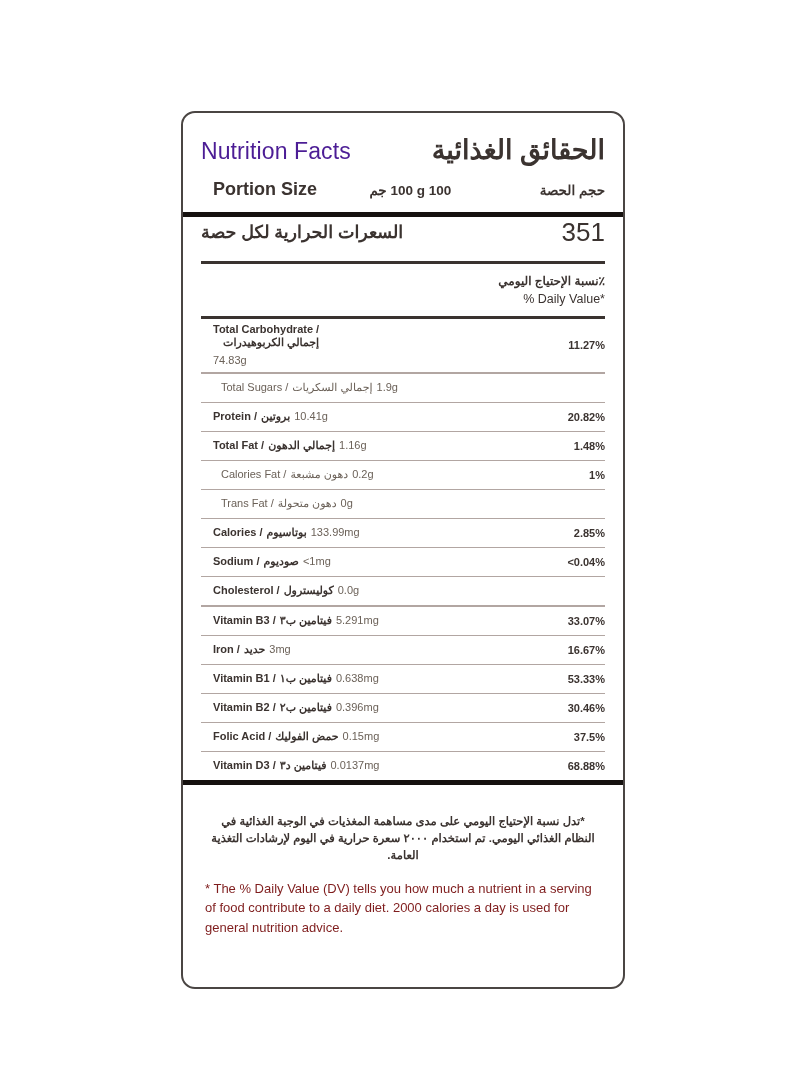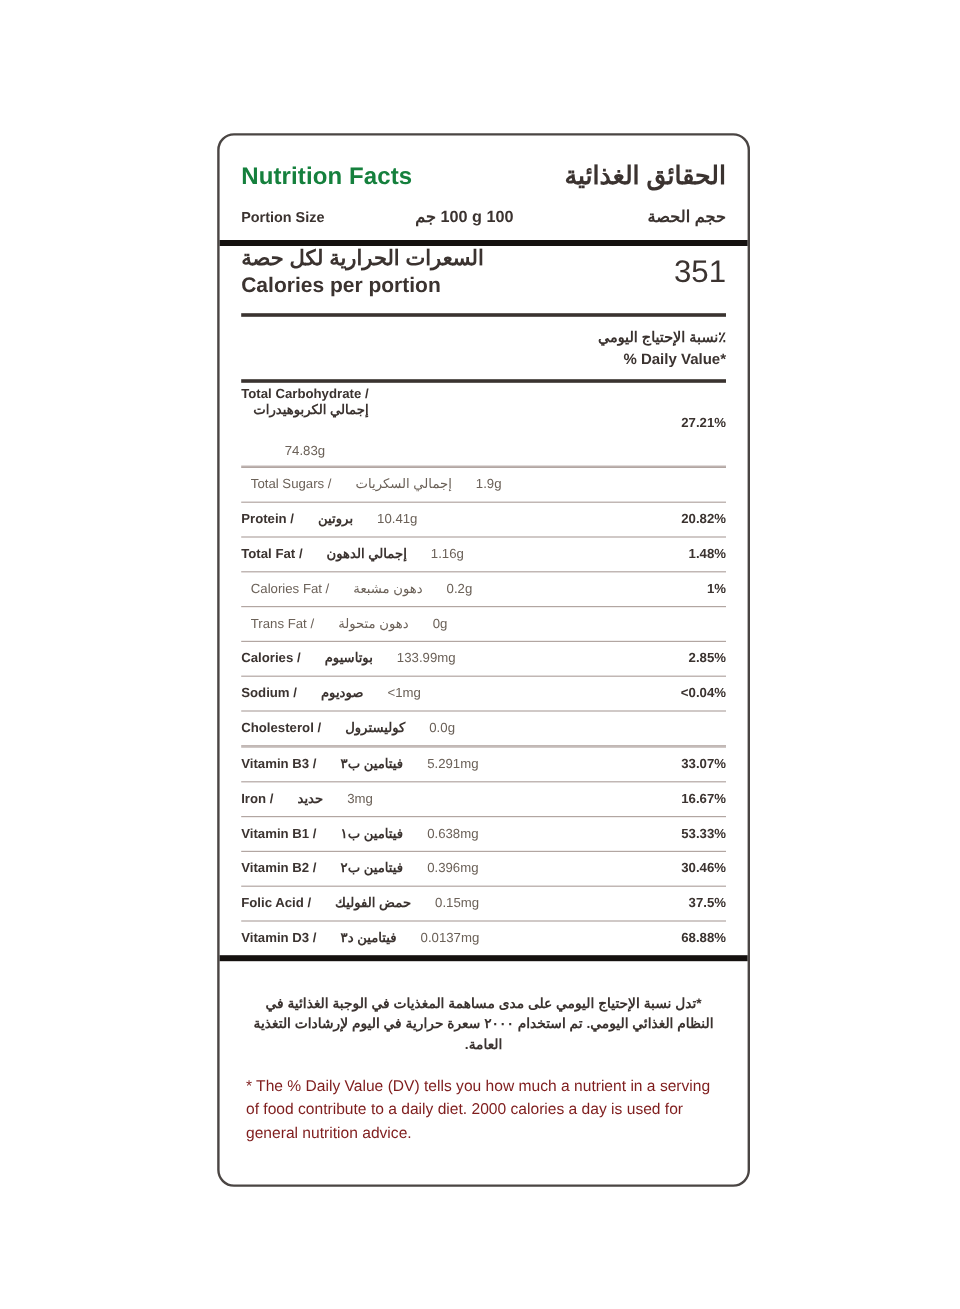--- a/index.html
+++ b/index.html
@@ -35,44 +35,45 @@
   }
 
   
   .title-row {
     display: flex;
     align-items: baseline;
     justify-content: space-between;
     padding-top: 21px;
   }
   .title-en {
-    font-size: 20px;
-    font-weight: bold;
-    color: #15803d;
+    font-size: 23px;
+    font-weight: normal;
+    color: #4c1d95;
     letter-spacing: .1px;
   }
   .title-ar {
-    font-size: 21px;
+    font-size: 27px;
     font-weight: bold;
     color: #3b3330;
     direction: rtl;
   }
 
   .portion-row {
     display: flex;
     align-items: baseline;
     justify-content: space-between;
     padding-top: 13px;
     padding-bottom: 12px;
   }
   .portion-en {
-    font-size: 12px;
+    font-size: 18px;
     font-weight: bold;
     color: #3b3330;
     flex: 0 0 auto;
+    margin-left: 12px;
   }
   .portion-val {
     font-size: 13.5px;
     font-weight: bold;
     color: #3b3330;
     direction: rtl;
     flex: 1 1 auto;
     text-align: center;
     padding-right: 36px;
   }
@@ -136,42 +137,43 @@
   }
   .dv-ar {
     font-size: 12px;
     font-weight: bold;
     direction: rtl;
     color: #3b3330;
     line-height: 1.45;
   }
   .dv-en {
     font-size: 12.5px;
-    font-weight: bold;
+    font-weight: normal;
     color: #3b3330;
     line-height: 1.45;
   }
 
   
   .rows {
     display: flex;
     flex-direction: column;
   }
   .nrow {
     display: flex;
     align-items: center;
     justify-content: space-between;
     min-height: 20px;
     padding: 4px 0 4px 0;
   }
   .nrow .left {
     display: flex;
-    align-items: center;
+    align-items: flex-start;
     flex-wrap: wrap;
-    gap: 20px;
+    gap: 4px;
+    margin-left: 12px;
   }
   .n-name {
     font-size: 11px;
     font-weight: bold;
     color: #3b3330;
     white-space: nowrap;
   }
   .n-name.sub {
     font-weight: normal;
     color: #6b6158;
@@ -232,21 +234,20 @@
       <div class="portion-en">Portion Size</div>
       <div class="portion-val">100 g ‏100 جم</div>
       <div class="portion-ar">حجم الحصة</div>
     </div>
 
     <div class="rule-thick"></div>
 
     <div class="cal-row">
       <div class="cal-texts">
         <div class="cal-ar">السعرات الحرارية لكل حصة</div>
-        <div class="cal-en">Calories per portion</div>
       </div>
       <div class="cal-value">351</div>
     </div>
 
     <div class="rule-med"></div>
 
     <div class="dv-head">
       <div class="dv-ar">٪نسبة الإحتياج اليومي</div>
       <div class="dv-en">% Daily Value*</div>
     </div>
@@ -255,21 +256,21 @@
 
     <div class="rows" id="rows-container">
         <div class="nrow">
           <div class="left stacked">
             <div class="stacked">
               <span class="n-name">Total Carbohydrate /</span>
               <span class="n-name" style="direction: rtl;">إجمالي الكربوهيدرات</span>
             </div>
             <span class="n-amount">74.83g</span>
           </div>
-          <div class="n-dv">27.21%</div>
+          <div class="n-dv">11.27%</div>
         </div>
         <div class="rule-thin"></div>
         <div class="rule-thin"></div>
         <div class="nrow indent">
           <div class="left">
             <span class="n-name sub">Total Sugars /</span>
             <span class="n-name sub" style="direction: rtl;">إجمالي السكريات</span>
             <span class="n-amount">1.9g</span>
           </div>
           <div class="n-dv"></div>

